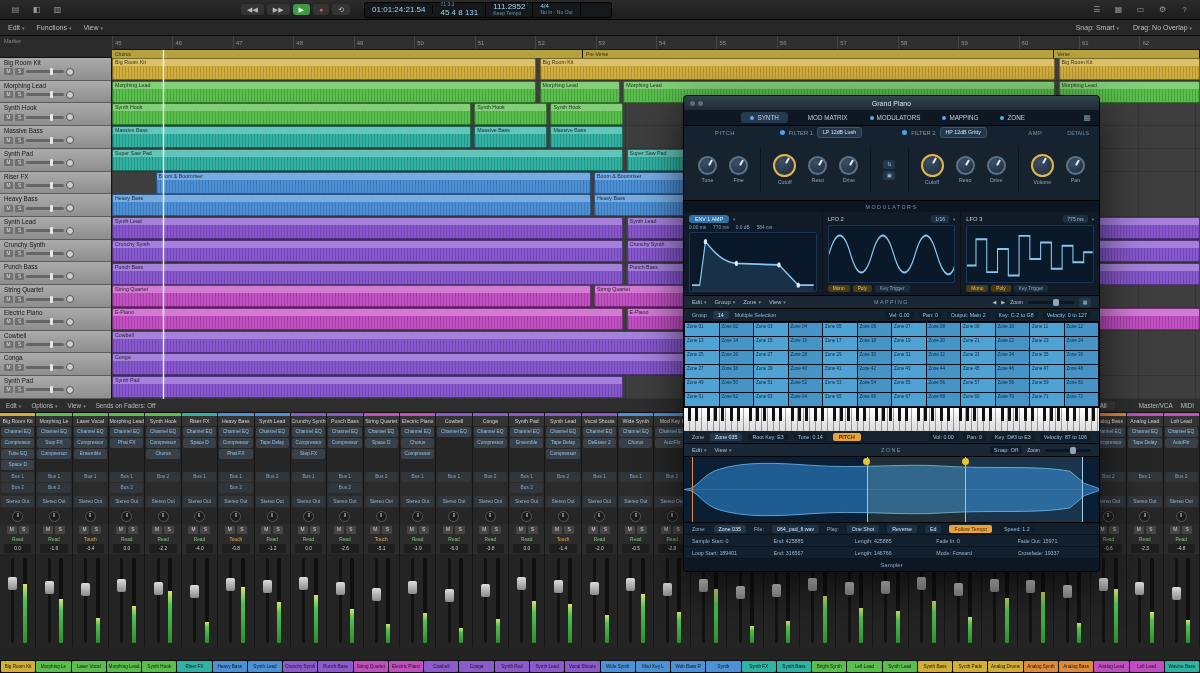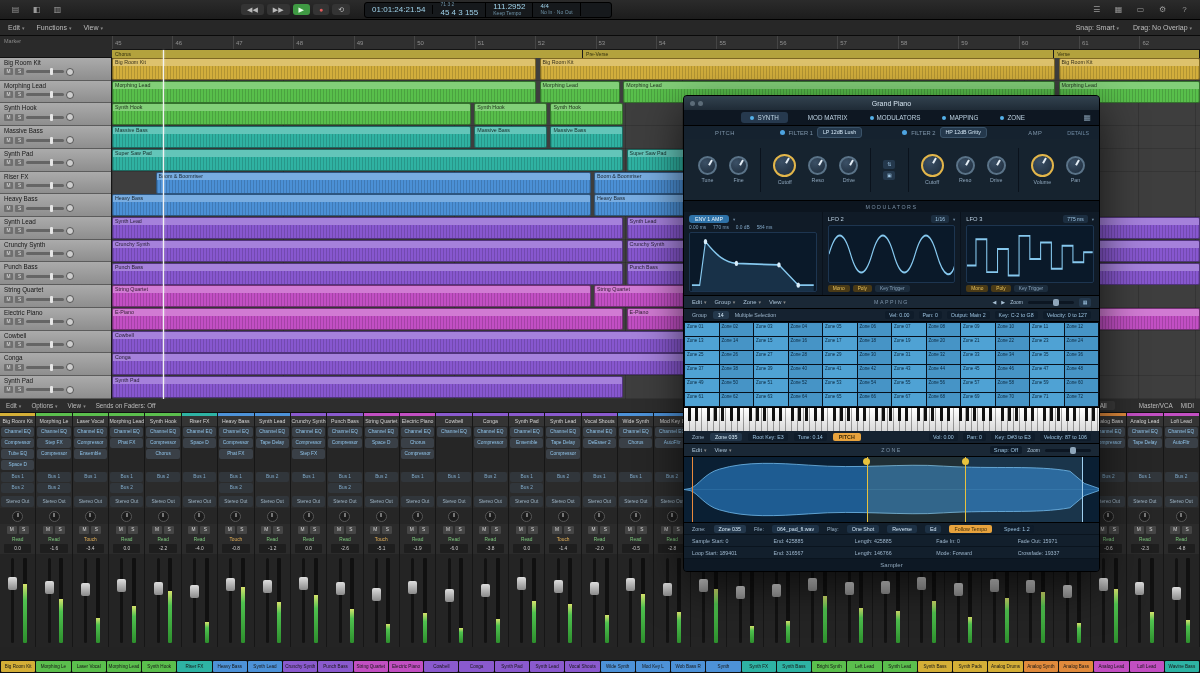--- a/index.html
+++ b/index.html
@@ -203,21 +203,21 @@
       <span class="tbtn play">▶</span>
       <span class="tbtn rec">●</span>
       <span class="tbtn">⟲</span>
     </div>
     <div class="lcd">
       <div class="lcd-seg time">
           <span>01:01:24:21.54</span>
         </div>
       <div class="lcd-seg">
         <span class="pos-small">71 3 2</span>
-        <span class="pos-main">45 4 3 155</span>
+        <span class="pos-main">45 4 8 131</span>
       </div>
       <div class="lcd-seg">
         <span class="t-big">111.2952</span>
         <span class="t-small">Keep Tempo</span>
       </div>
       <div class="lcd-seg">
         <span>4/4</span>
         <span class="sig-io"><span>No In</span> · <span>No Out</span></span>
       </div>
       <span class="lcd-blue"></span>

